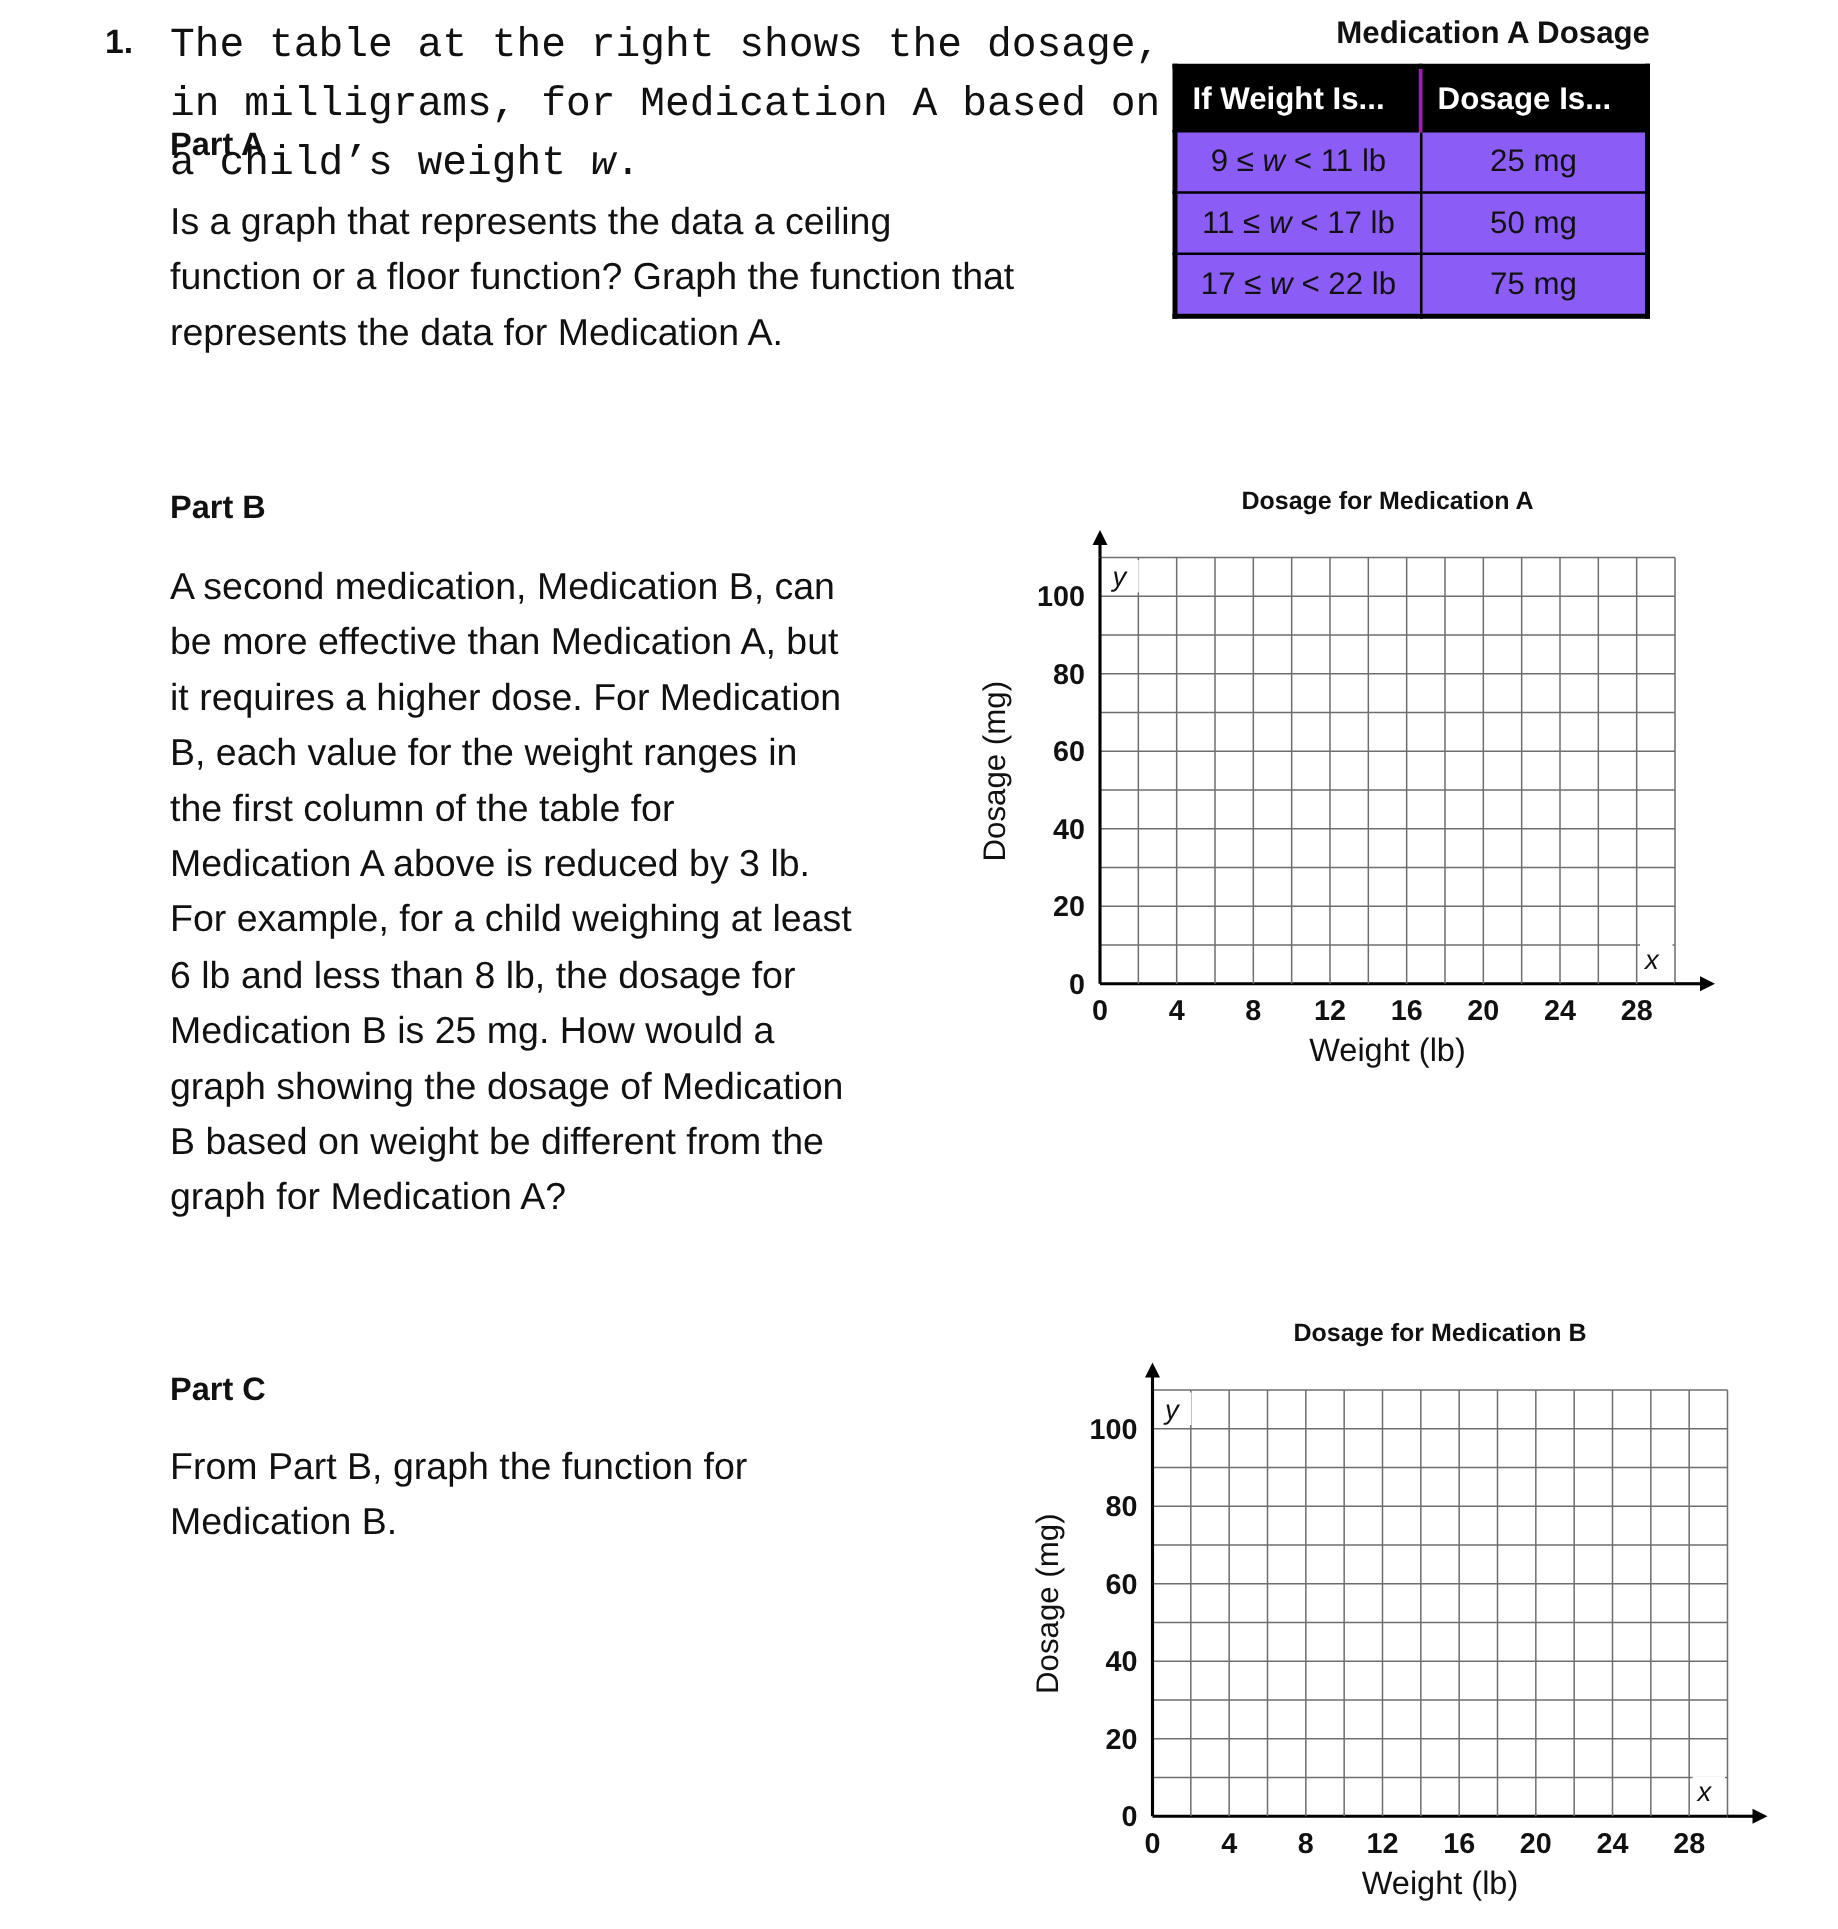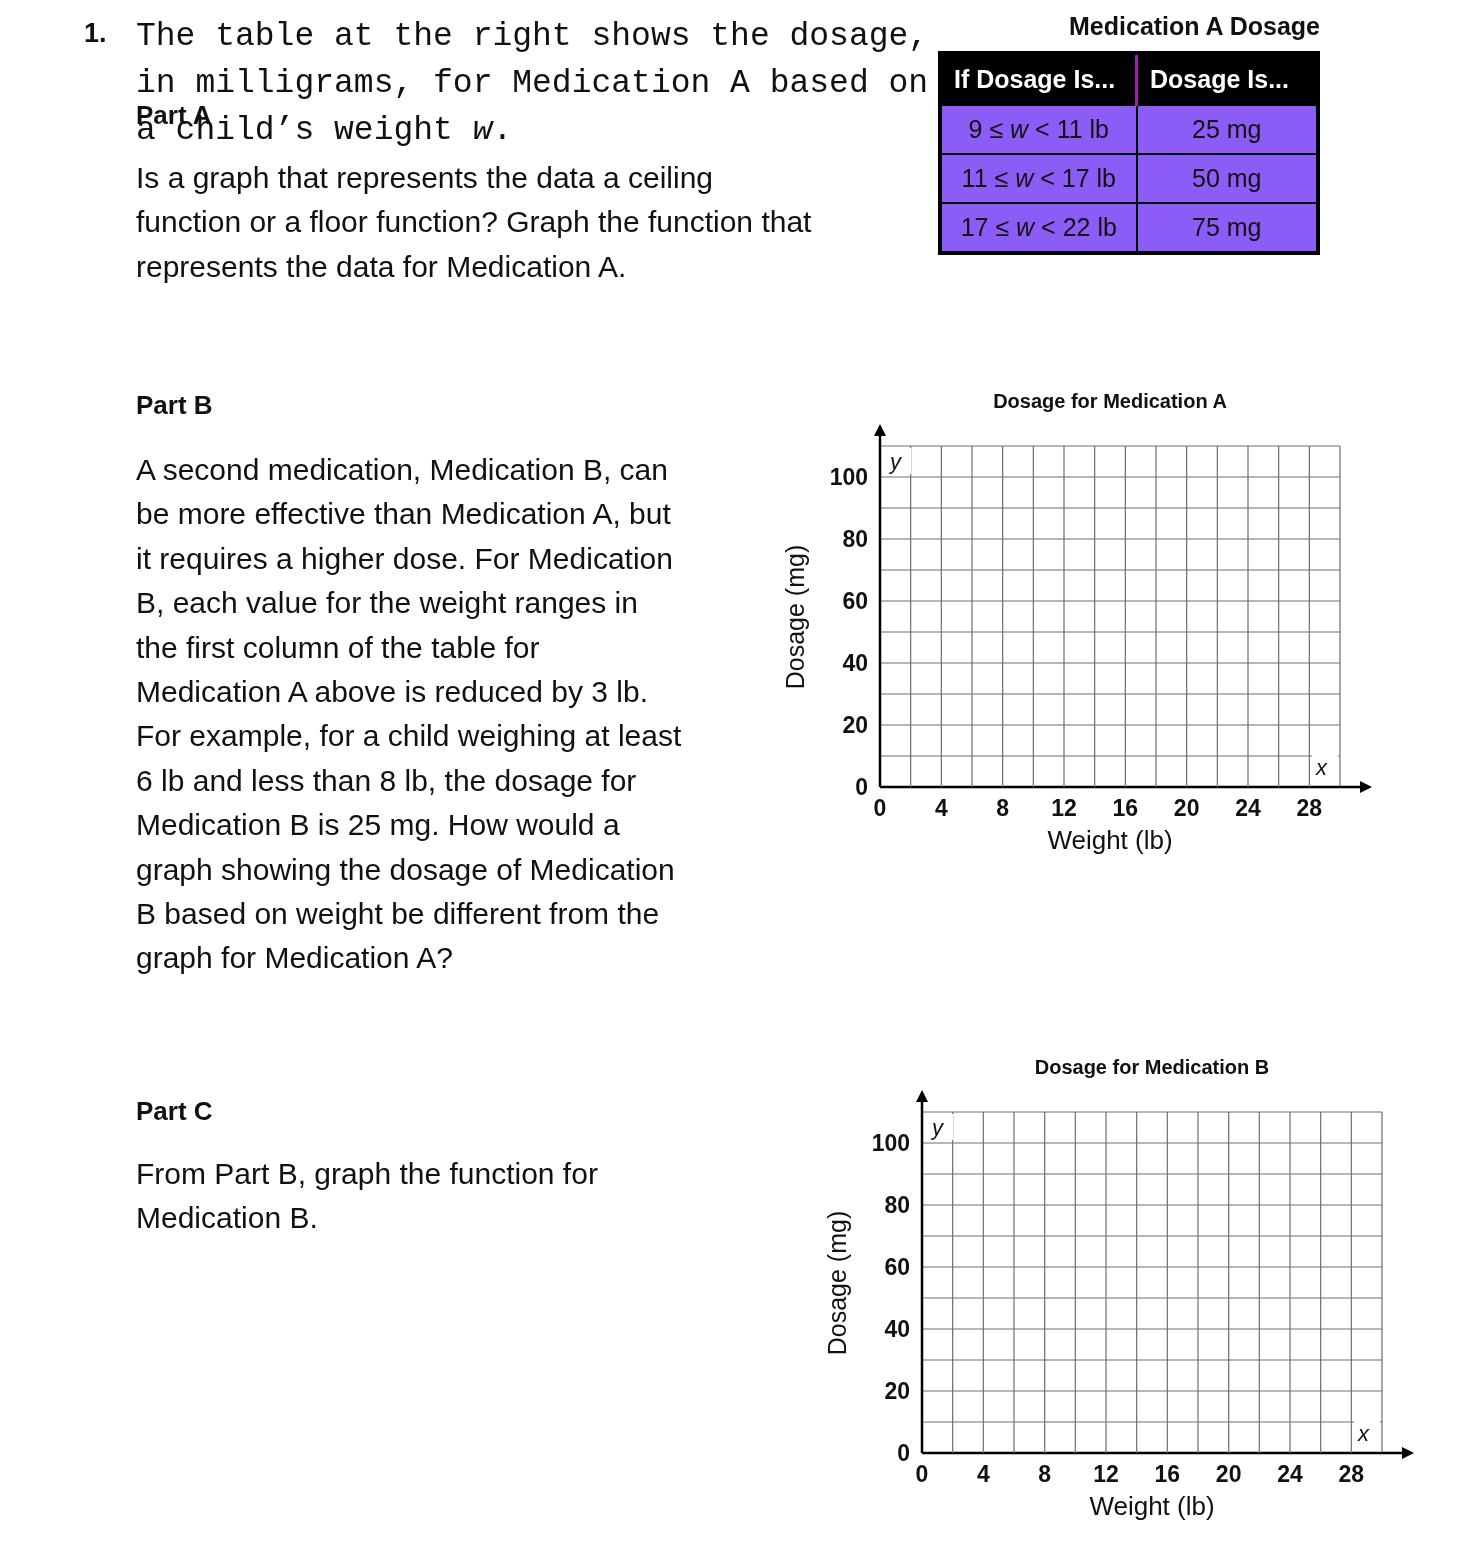--- a/index.html
+++ b/index.html
@@ -72,21 +72,21 @@
 
   <div class="abs med-table-wrap" style="left:938px; top:12px;">
     <div class="med-table-title">Medication A Dosage</div>
     <table class="med-table">
       <colgroup>
           <col class="c1">
           <col class="c2">
         </colgroup>
       <thead>
         <tr>
-          <th>If Dosage Is...</th>
+          <th>If Weight Is...</th>
           <th>Dosage Is...</th>
         </tr>
       </thead>
       <tbody>
           <tr>
             <td>9 ≤ <i>w</i> &lt; 11 lb</td>
             <td>25 mg</td>
           </tr>
           <tr>
             <td>11 ≤ <i>w</i> &lt; 17 lb</td>

